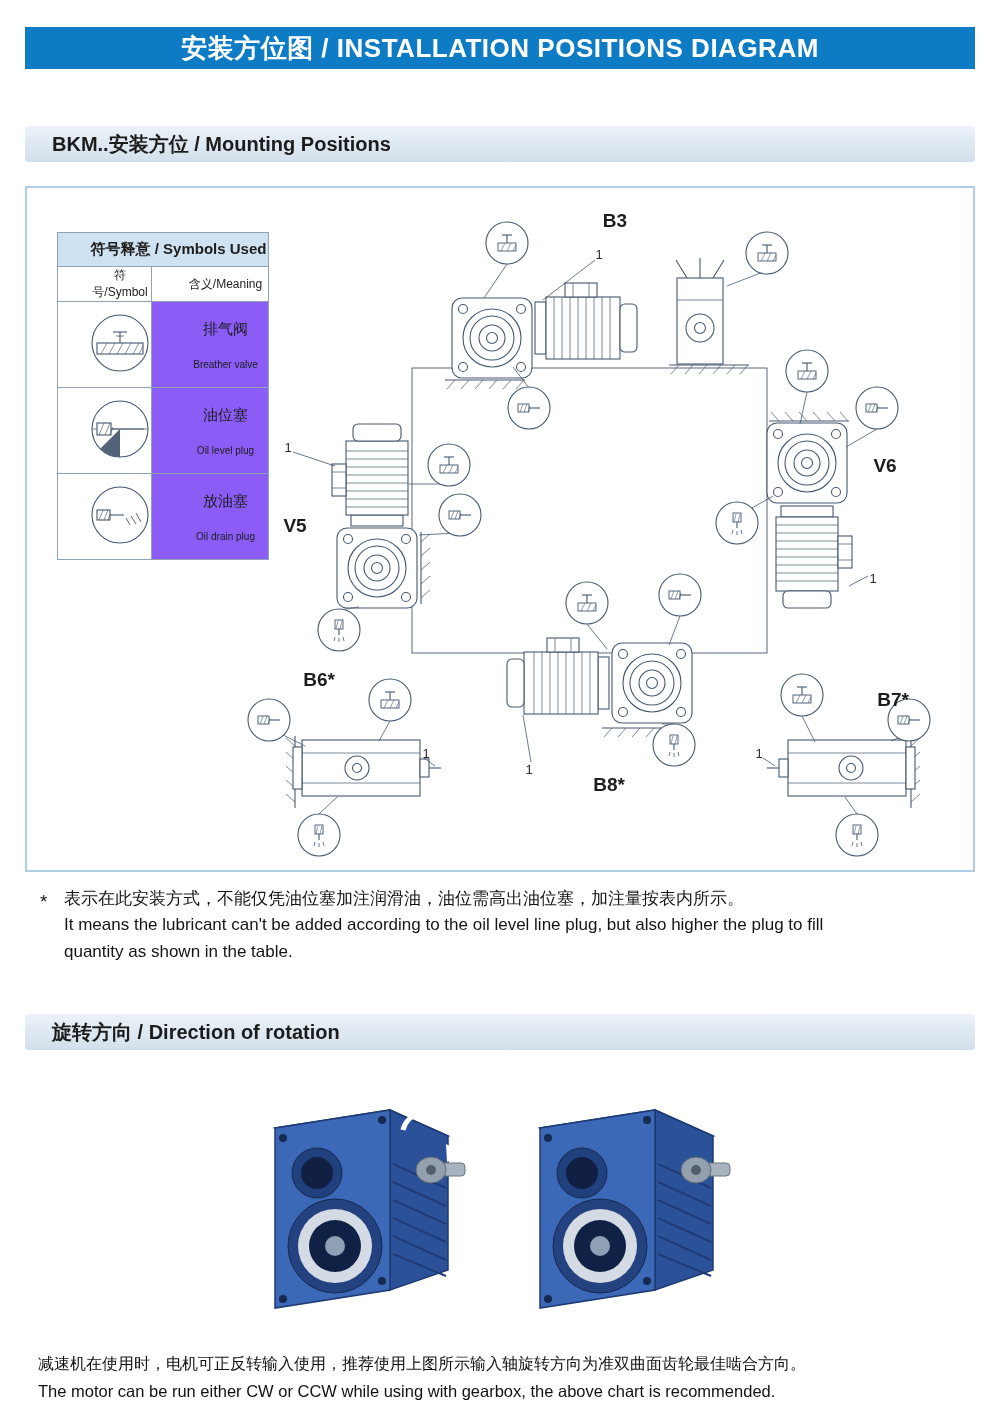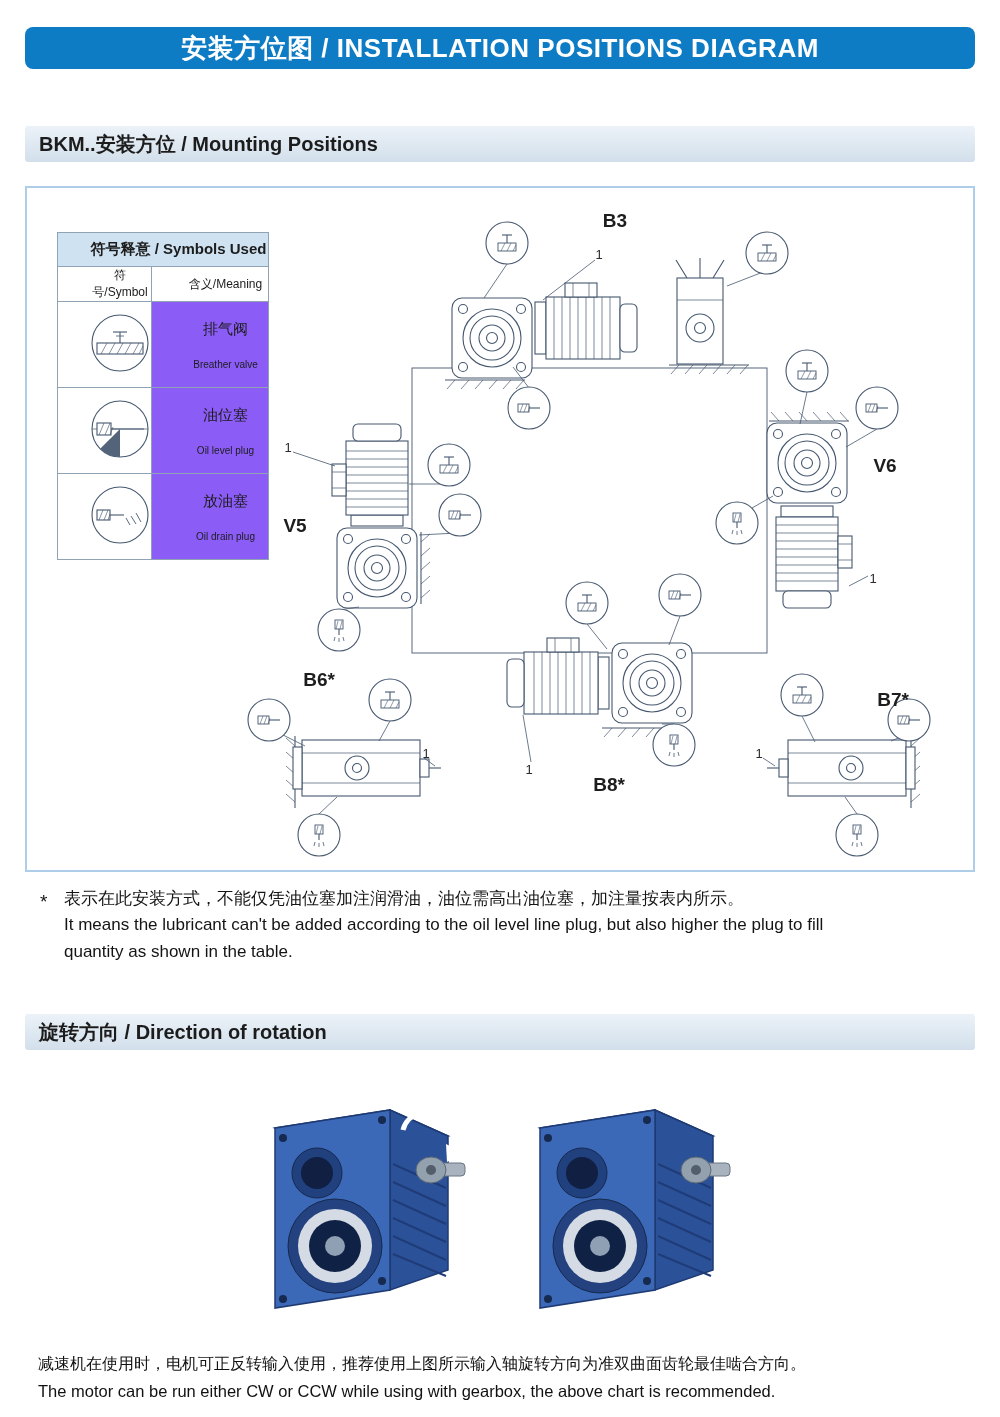--- a/index.html
+++ b/index.html
@@ -2,25 +2,25 @@
 <html><head>
 <meta charset="utf-8">
 <style>
   * { margin:0; padding:0; box-sizing:border-box; }
   html,body { background:#ffffff; }
   body { width:1000px; height:1417px; font-family:"Liberation Sans", sans-serif; position:relative; }
   .page { position:relative; width:1000px; height:1417px; background:#fff; overflow:hidden; }
 
   .title-bar { position:absolute; left:25px; top:27px; width:950px; height:42px;
     background:#0e7cc4; color:#fff; display:flex; align-items:center; justify-content:center;
-    font-size:26px; font-weight:bold; letter-spacing:.5px;border-radius:8px; }
+    font-size:26px; font-weight:bold; letter-spacing:.5px; }
 
   .section-bar { position:absolute; left:25px; width:950px; height:36px;
     background:linear-gradient(180deg,#ecf2f8,#d2dfeb); border-radius:3px;
-    display:flex; align-items:center; padding-left:14px;
+    display:flex; align-items:center; padding-left:27px;
     font-size:20px; font-weight:bold; color:#1c1c1c; }
   #sec1 { top:126px; }
   #sec2 { top:1014px; }
 
   .diagram-box { position:absolute; left:25px; top:186px; width:950px; height:686px;
     border:2px solid #aecde8; background:#fff; }
   .diagram-svg { position:absolute; left:0; top:0; width:946px; height:682px; }
 
   .ln  { stroke:#46586f; stroke-width:1.1; fill:none; }
   .lnw { stroke:#46586f; stroke-width:1.1; fill:#ffffff; }

